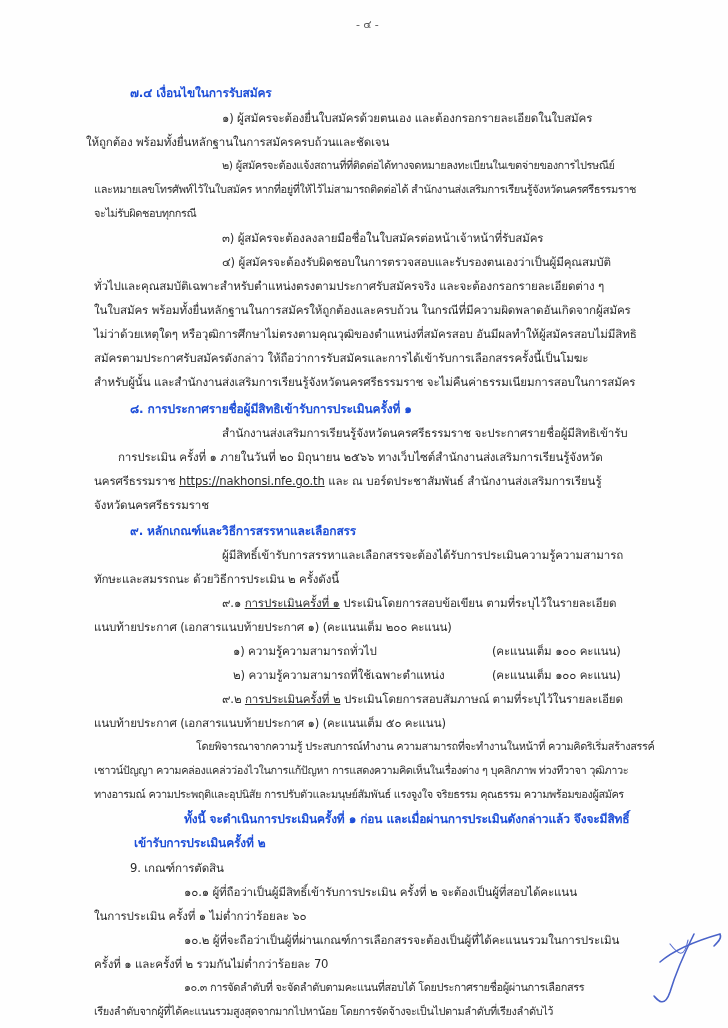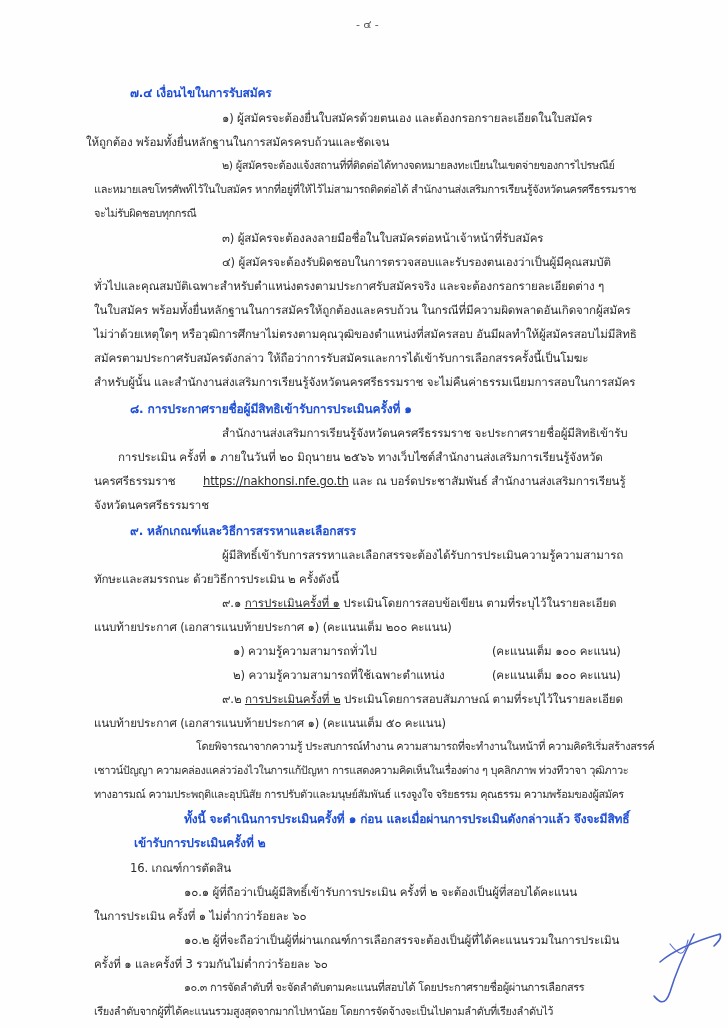--- a/index.html
+++ b/index.html
@@ -39,21 +39,21 @@
       font-weight: bold;
       font-size: 12px;
       color: #1d4ed8;
       text-align: center;
     }
     .pageno {
       font-size: 11px;
       color: #555;
     }
     .u { text-decoration: underline; }
-    .link { text-decoration: underline; color: #2b2b2b; margin-left: 24px; }
+    .link { text-decoration: underline; color: #2b2b2b; }
     .sig {
       position: absolute;
       left: 640px;
       top: 920px;
       width: 88px;
       height: 100px;
     }
   </style>
 </head>
 <body>
@@ -106,25 +106,25 @@
   </div>
   <div class="ln" style="left:94px; top:715px;">แนบท้ายประกาศ (เอกสารแนบท้ายประกาศ ๑) (คะแนนเต็ม ๕๐ คะแนน)</div>
 
   <div class="ln cond" style="left:196px; top:739px;">โดยพิจารณาจากความรู้ ประสบการณ์ทำงาน  ความสามารถที่จะทำงานในหน้าที่  ความคิดริเริ่มสร้างสรรค์</div>
   <div class="ln cond" style="left:94px; top:763px;text-align:right;">เชาวน์ปัญญา ความคล่องแคล่วว่องไวในการแก้ปัญหา การแสดงความคิดเห็นในเรื่องต่าง ๆ บุคลิกภาพ ท่วงทีวาจา วุฒิภาวะ</div>
   <div class="ln cond" style="left:94px; top:787px;">ทางอารมณ์ ความประพฤติและอุปนิสัย การปรับตัวและมนุษย์สัมพันธ์ แรงจูงใจ จริยธรรม คุณธรรม ความพร้อมของผู้สมัคร</div>
 
   <div class="ln bold" style="left:184px; top:811px;">ทั้งนี้ จะดำเนินการประเมินครั้งที่ ๑ ก่อน และเมื่อผ่านการประเมินดังกล่าวแล้ว จึงจะมีสิทธิ์</div>
   <div class="ln bold" style="left:94px; top:835px;margin-left:40px;">เข้ารับการประเมินครั้งที่ ๒</div>
 
-  <div class="ln" style="left:130px; top:860px;">16.  เกณฑ์การตัดสิน</div>
+  <div class="ln" style="left:130px; top:860px;">9.  เกณฑ์การตัดสิน</div>
   <div class="ln" style="left:184px; top:884px;">๑๐.๑  ผู้ที่ถือว่าเป็นผู้มีสิทธิ์เข้ารับการประเมิน ครั้งที่ ๒ จะต้องเป็นผู้ที่สอบได้คะแนน</div>
   <div class="ln" style="left:94px; top:908px;">ในการประเมิน ครั้งที่ ๑ ไม่ต่ำกว่าร้อยละ ๖๐</div>
   <div class="ln" style="left:184px; top:932px;">๑๐.๒  ผู้ที่จะถือว่าเป็นผู้ที่ผ่านเกณฑ์การเลือกสรรจะต้องเป็นผู้ที่ได้คะแนนรวมในการประเมิน</div>
-  <div class="ln" style="left:94px; top:956px;">ครั้งที่ ๑ และครั้งที่ 3 รวมกันไม่ต่ำกว่าร้อยละ ๖๐</div>
+  <div class="ln" style="left:94px; top:956px;">ครั้งที่ ๑ และครั้งที่ ๒ รวมกันไม่ต่ำกว่าร้อยละ 70</div>
   <div class="ln cond" style="left:184px; top:980px;">๑๐.๓  การจัดลำดับที่ จะจัดลำดับตามคะแนนที่สอบได้ โดยประกาศรายชื่อผู้ผ่านการเลือกสรร</div>
   <div class="ln cond" style="left:94px; top:1004px;">เรียงลำดับจากผู้ที่ได้คะแนนรวมสูงสุดจากมากไปหาน้อย โดยการจัดจ้างจะเป็นไปตามลำดับที่เรียงลำดับไว้</div>
 
   <svg class="sig" viewBox="0 0 88 100">
     <path d="M54 14 C 46 30, 36 52, 30 72 C 24 90, 16 78, 14 76" fill="none" stroke="#4a63c9" stroke-width="1.6" stroke-linecap="round"></path>
     <path d="M20 42 C 34 30, 52 22, 80 14 C 82 18, 78 22, 74 26" fill="none" stroke="#4a63c9" stroke-width="1.6" stroke-linecap="round"></path>
     <path d="M30 24 C 38 34, 44 40, 48 20" fill="none" stroke="#5a70d0" stroke-width="1.2" stroke-linecap="round"></path>
   </svg>
 </div>
 

